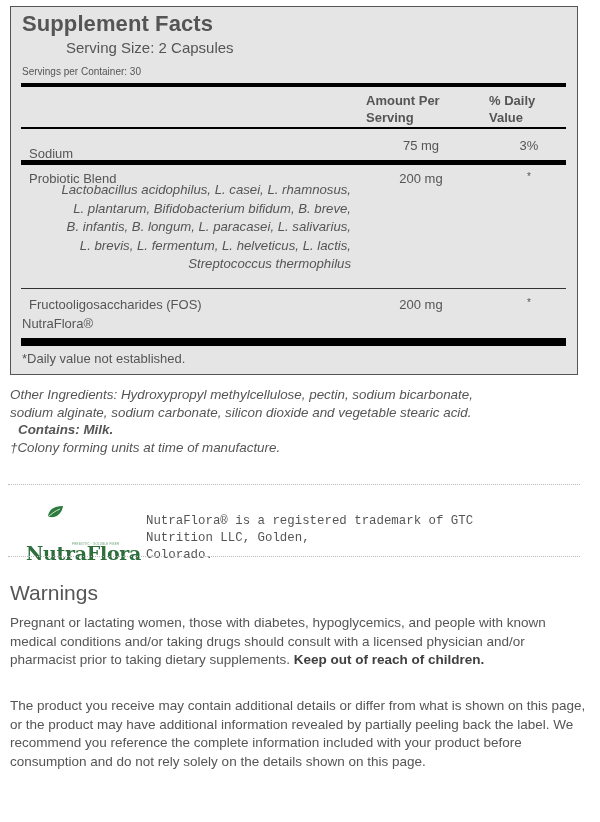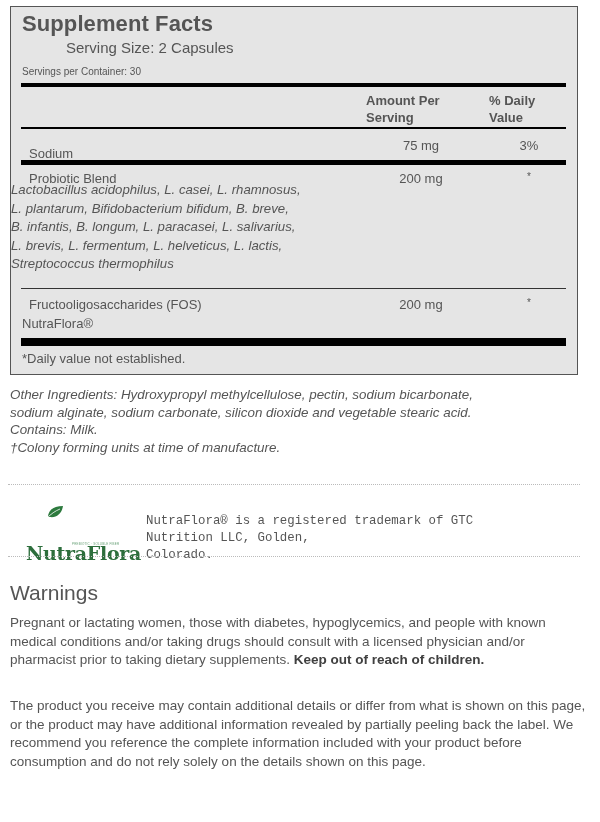--- a/index.html
+++ b/index.html
@@ -20,28 +20,28 @@
     .rule-thick { position: absolute; left: 10px; width: 545px; background: #000; }
 
     .col-header {
       position: absolute; text-align: left; font-size: 13px; font-weight: bold; color: #555; line-height: 17px;
     }
     .cell { position: absolute; font-size: 13px; color: #555; }
     .cell.center { text-align: center; }
 
     .blend-list {
       position: absolute; left: 11px; top: 181px; width: 340px;
-      font-size: 13.2px; font-style: italic; color: #555; line-height: 18.6px;
+      font-size: 13.2px; font-style: italic; color: #555; line-height: 18.6px; text-align: right;
     }
 
     .other-ingredients {
       position: absolute; left: 10px; top: 386px; width: 580px;
       font-size: 13.4px; font-style: italic; color: #555; line-height: 17.6px;
     }
-    .contains { font-weight: normal; }
+    .contains { font-weight: bold; margin-left: 8px; }
 
     .dotted { position: absolute; left: 8px; width: 572px; border-top: 1px dotted #bbb; }
 
     .logo {
       position: absolute; left: 26px; top: 505px; width: 105px; height: 45px;
     }
     .logo-leaf { position: absolute; left: 20px; top: 0px; }
     .logo-text {
       position: absolute; left: 0; top: 13px;
       font-family: "DejaVu Serif", serif; font-weight: bold; font-size: 19px; color: #2d6e3c; letter-spacing: -0.3px; margin-top: 24px;

